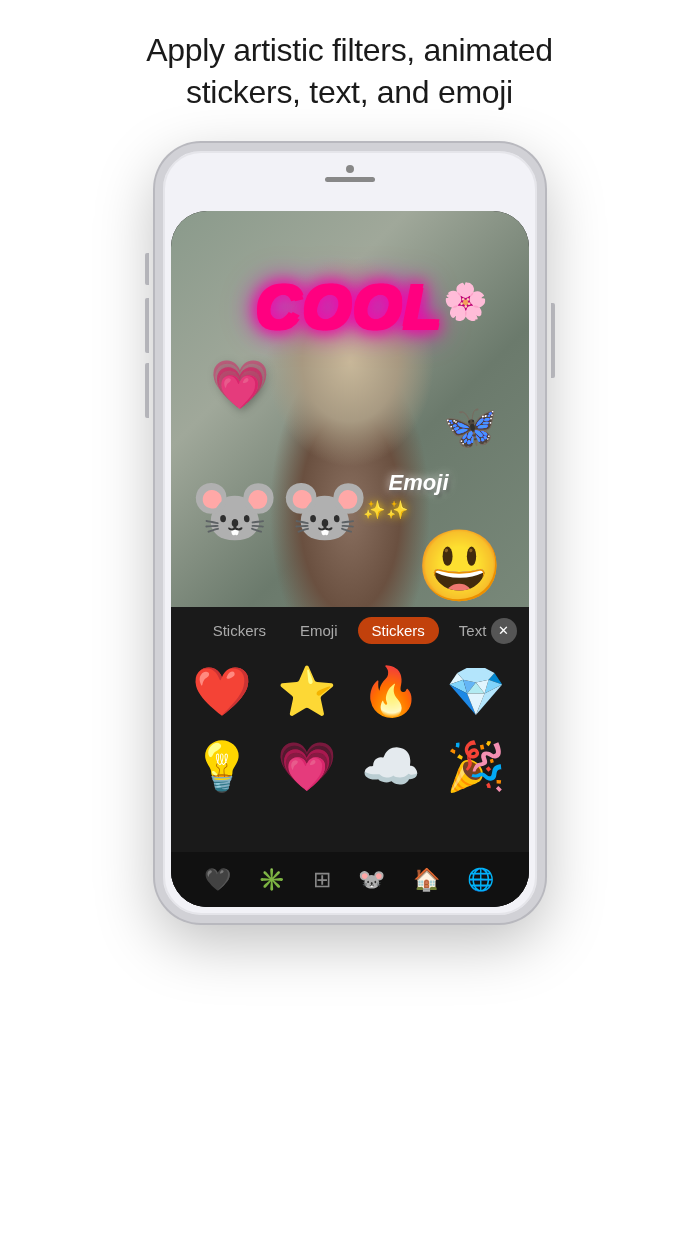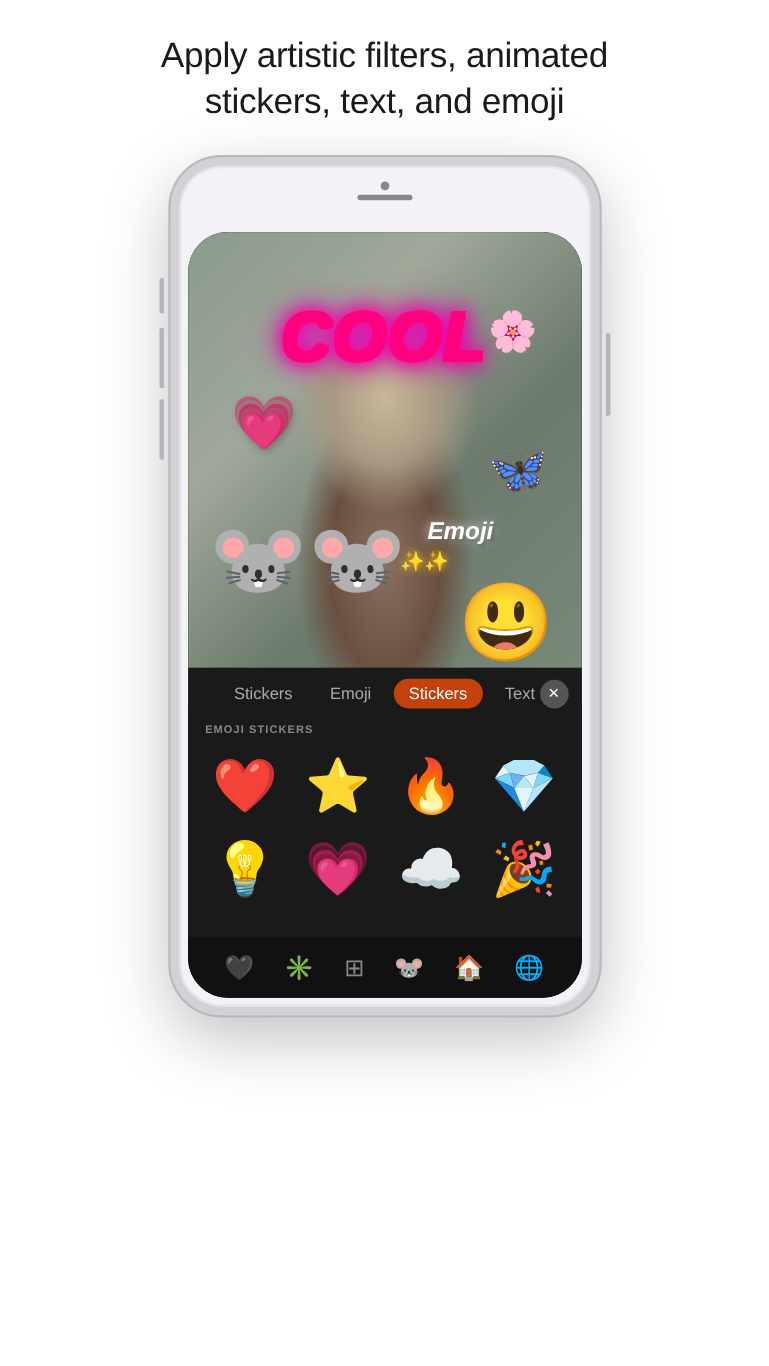--- a/index.html
+++ b/index.html
@@ -357,21 +357,20 @@
 
       <div class="toolbar-area">
         <div class="tabs-row">
           <div class="tab-item">Stickers</div>
           <div class="tab-item">Emoji</div>
           <div class="tab-item active">Stickers</div>
           <div class="tab-item">Text</div>
           <div class="close-btn">✕</div>
         </div>
 
-        <div class="section-label">EMOJI STICKERS</div>
 
         <div class="sticker-grid">
           <div class="sticker-cell">❤️</div>
           <div class="sticker-cell">⭐</div>
           <div class="sticker-cell">🔥</div>
           <div class="sticker-cell">💎</div>
           <div class="sticker-cell">💡</div>
           <div class="sticker-cell">💗</div>
           <div class="sticker-cell">☁️</div>
           <div class="sticker-cell">🎉</div>

